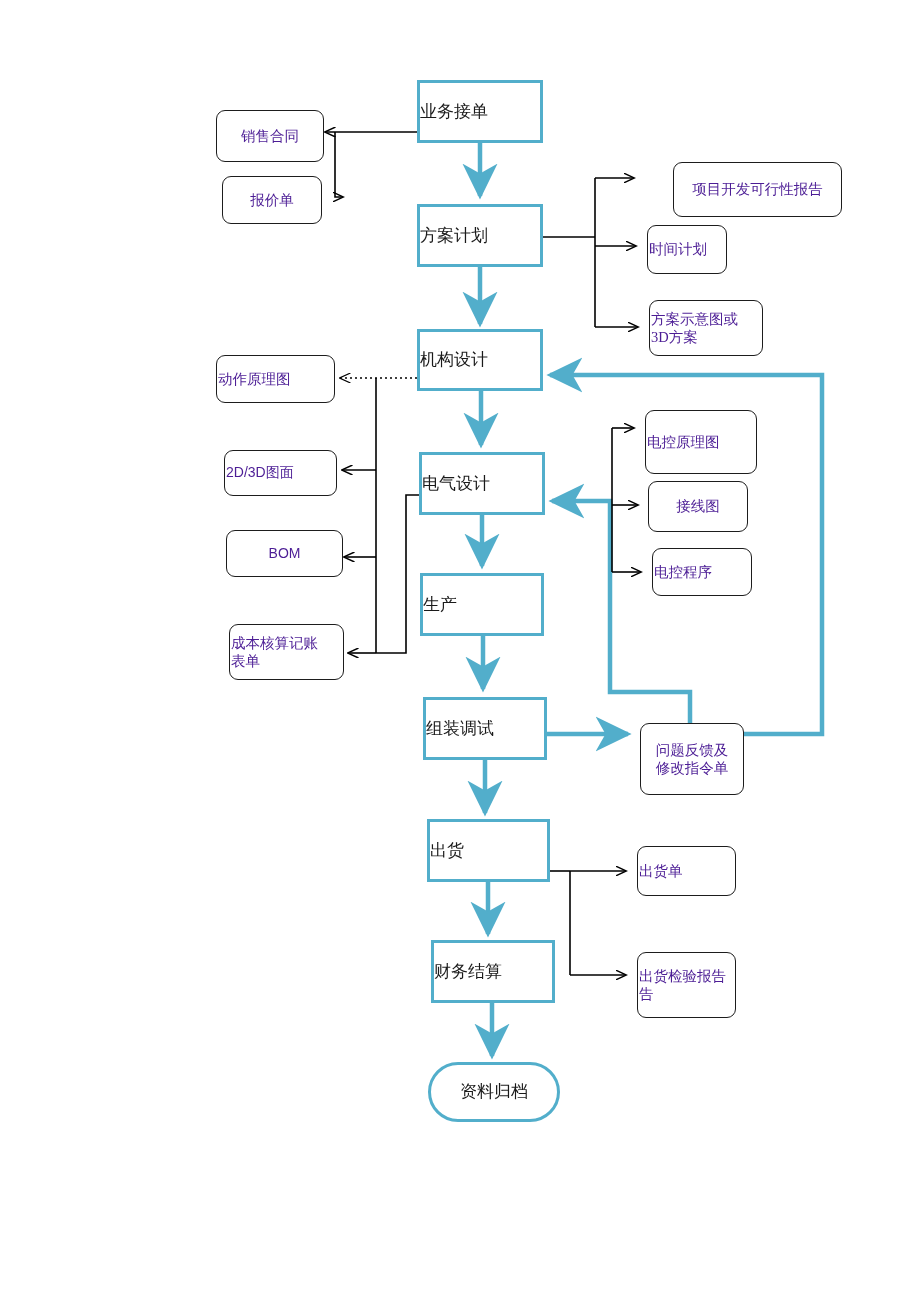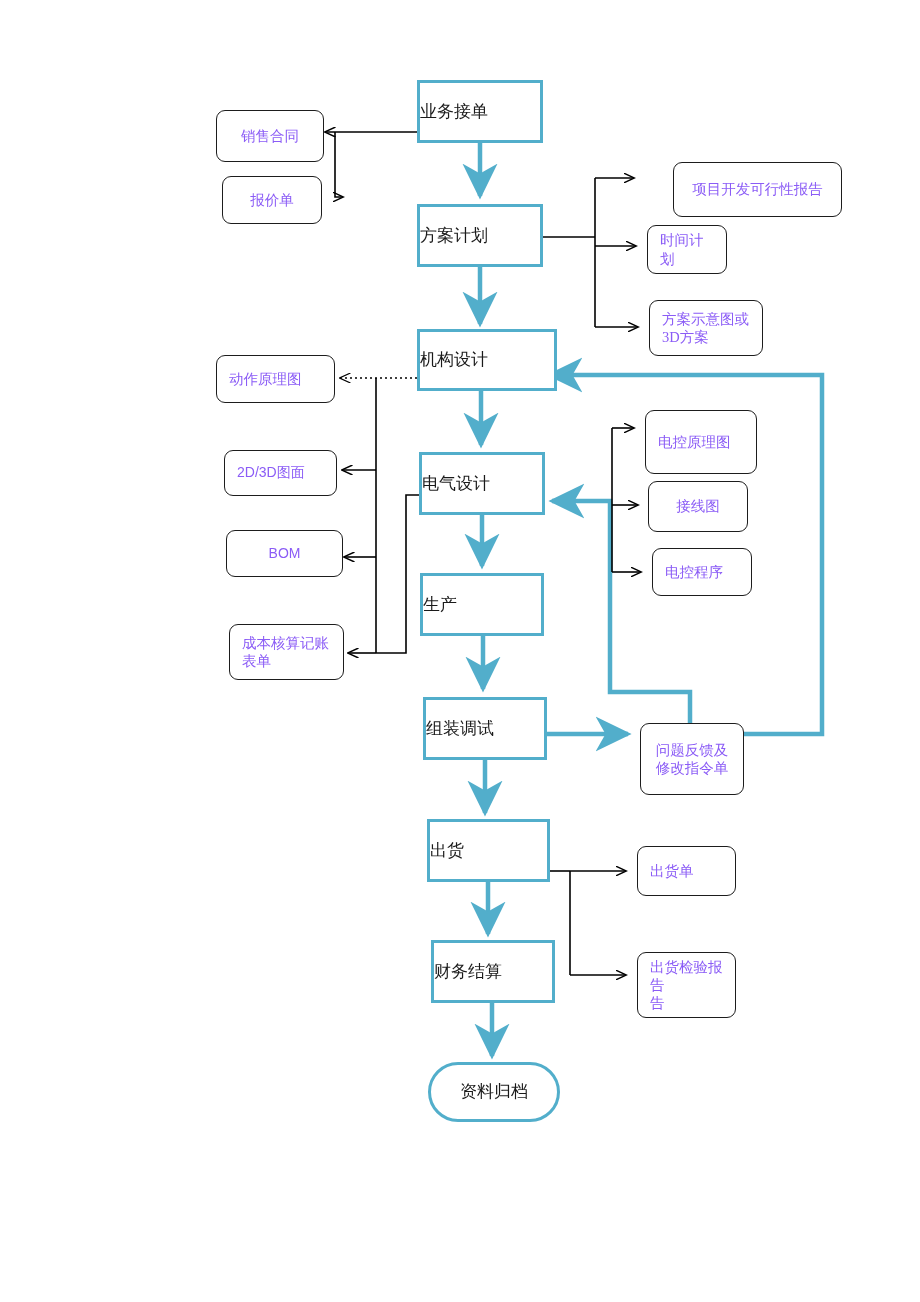--- a/index.html
+++ b/index.html
@@ -35,22 +35,22 @@
     justify-content:center;
     text-align:center;
     font-size:17px;
     color:#1a1a1a;
   }
   
   .doc{
     border:1.3px solid #1d1d1d;
     border-radius:9px;
     font-size:14.5px;
-    color:#8b5cf6;
-    padding:0 12px;
+    color:#4c1d95;
+    padding:0 1px;
   }
   .doc.center{justify-content:center;text-align:center;}
   .doc.left{justify-content:flex-start;text-align:left;}
   .mono-ish{font-family:"Liberation Sans","DejaVu Sans",sans-serif;font-size:14px;}
 </style>
 </head>
 <body>
 
 <div id="canvas">
 
@@ -116,21 +116,21 @@
   </svg>
 
   <div class="node proc" style="left:417px;top:80px;width:126px;height:63px;">
     <span>业务接单</span>
   </div>
 
   <div class="node proc" style="left:417px;top:204px;width:126px;height:63px;">
     <span>方案计划</span>
   </div>
 
-  <div class="node proc" style="left:417px;top:329px;width:140px;height:62px;">
+  <div class="node proc" style="left:417px;top:329px;width:126px;height:62px;">
     <span>机构设计</span>
   </div>
 
   <div class="node proc" style="left:419px;top:452px;width:126px;height:63px;">
     <span>电气设计</span>
   </div>
 
   <div class="node proc" style="left:420px;top:573px;width:124px;height:63px;">
     <span>生产</span>
   </div>

